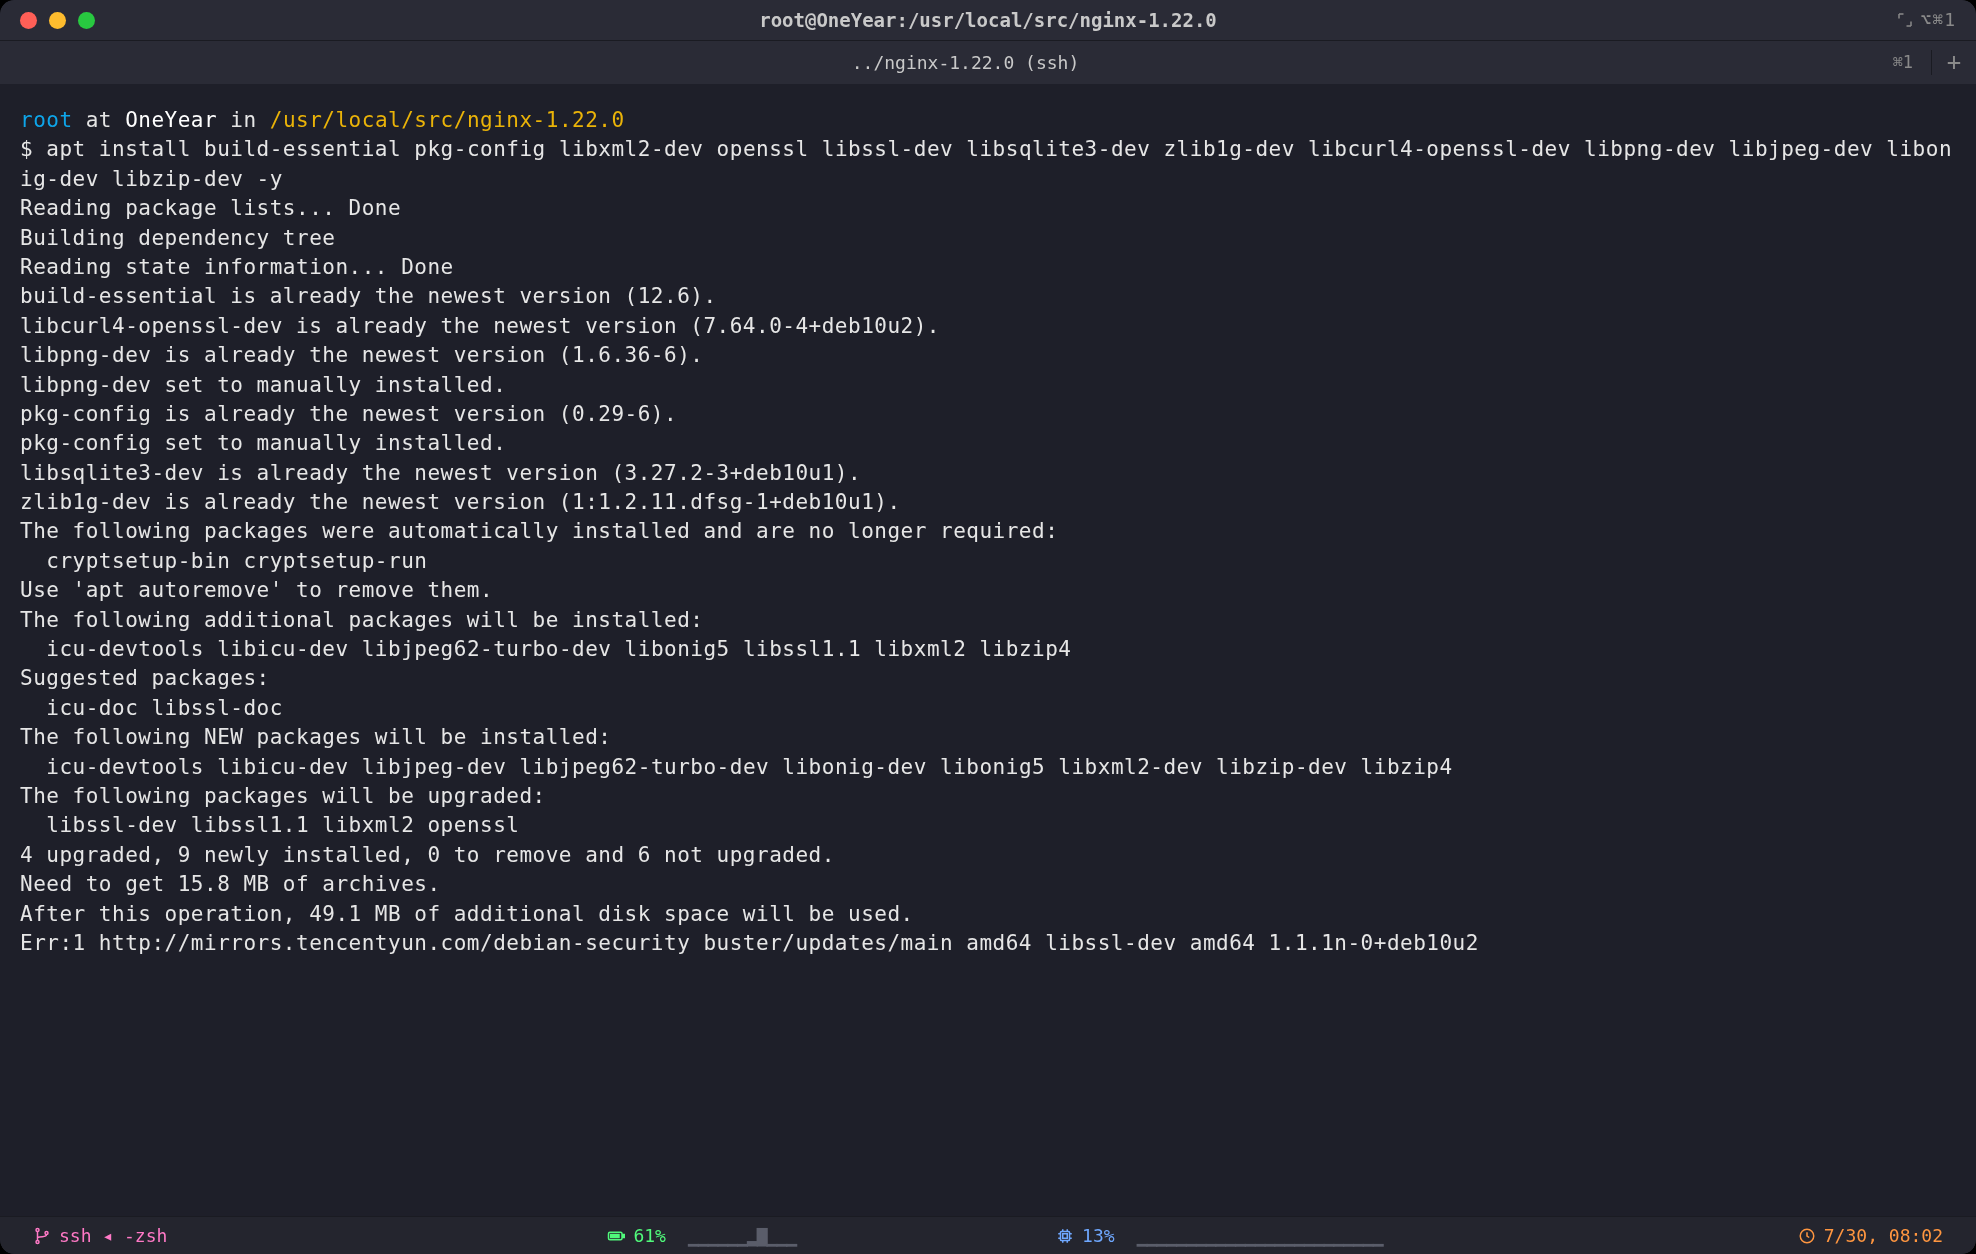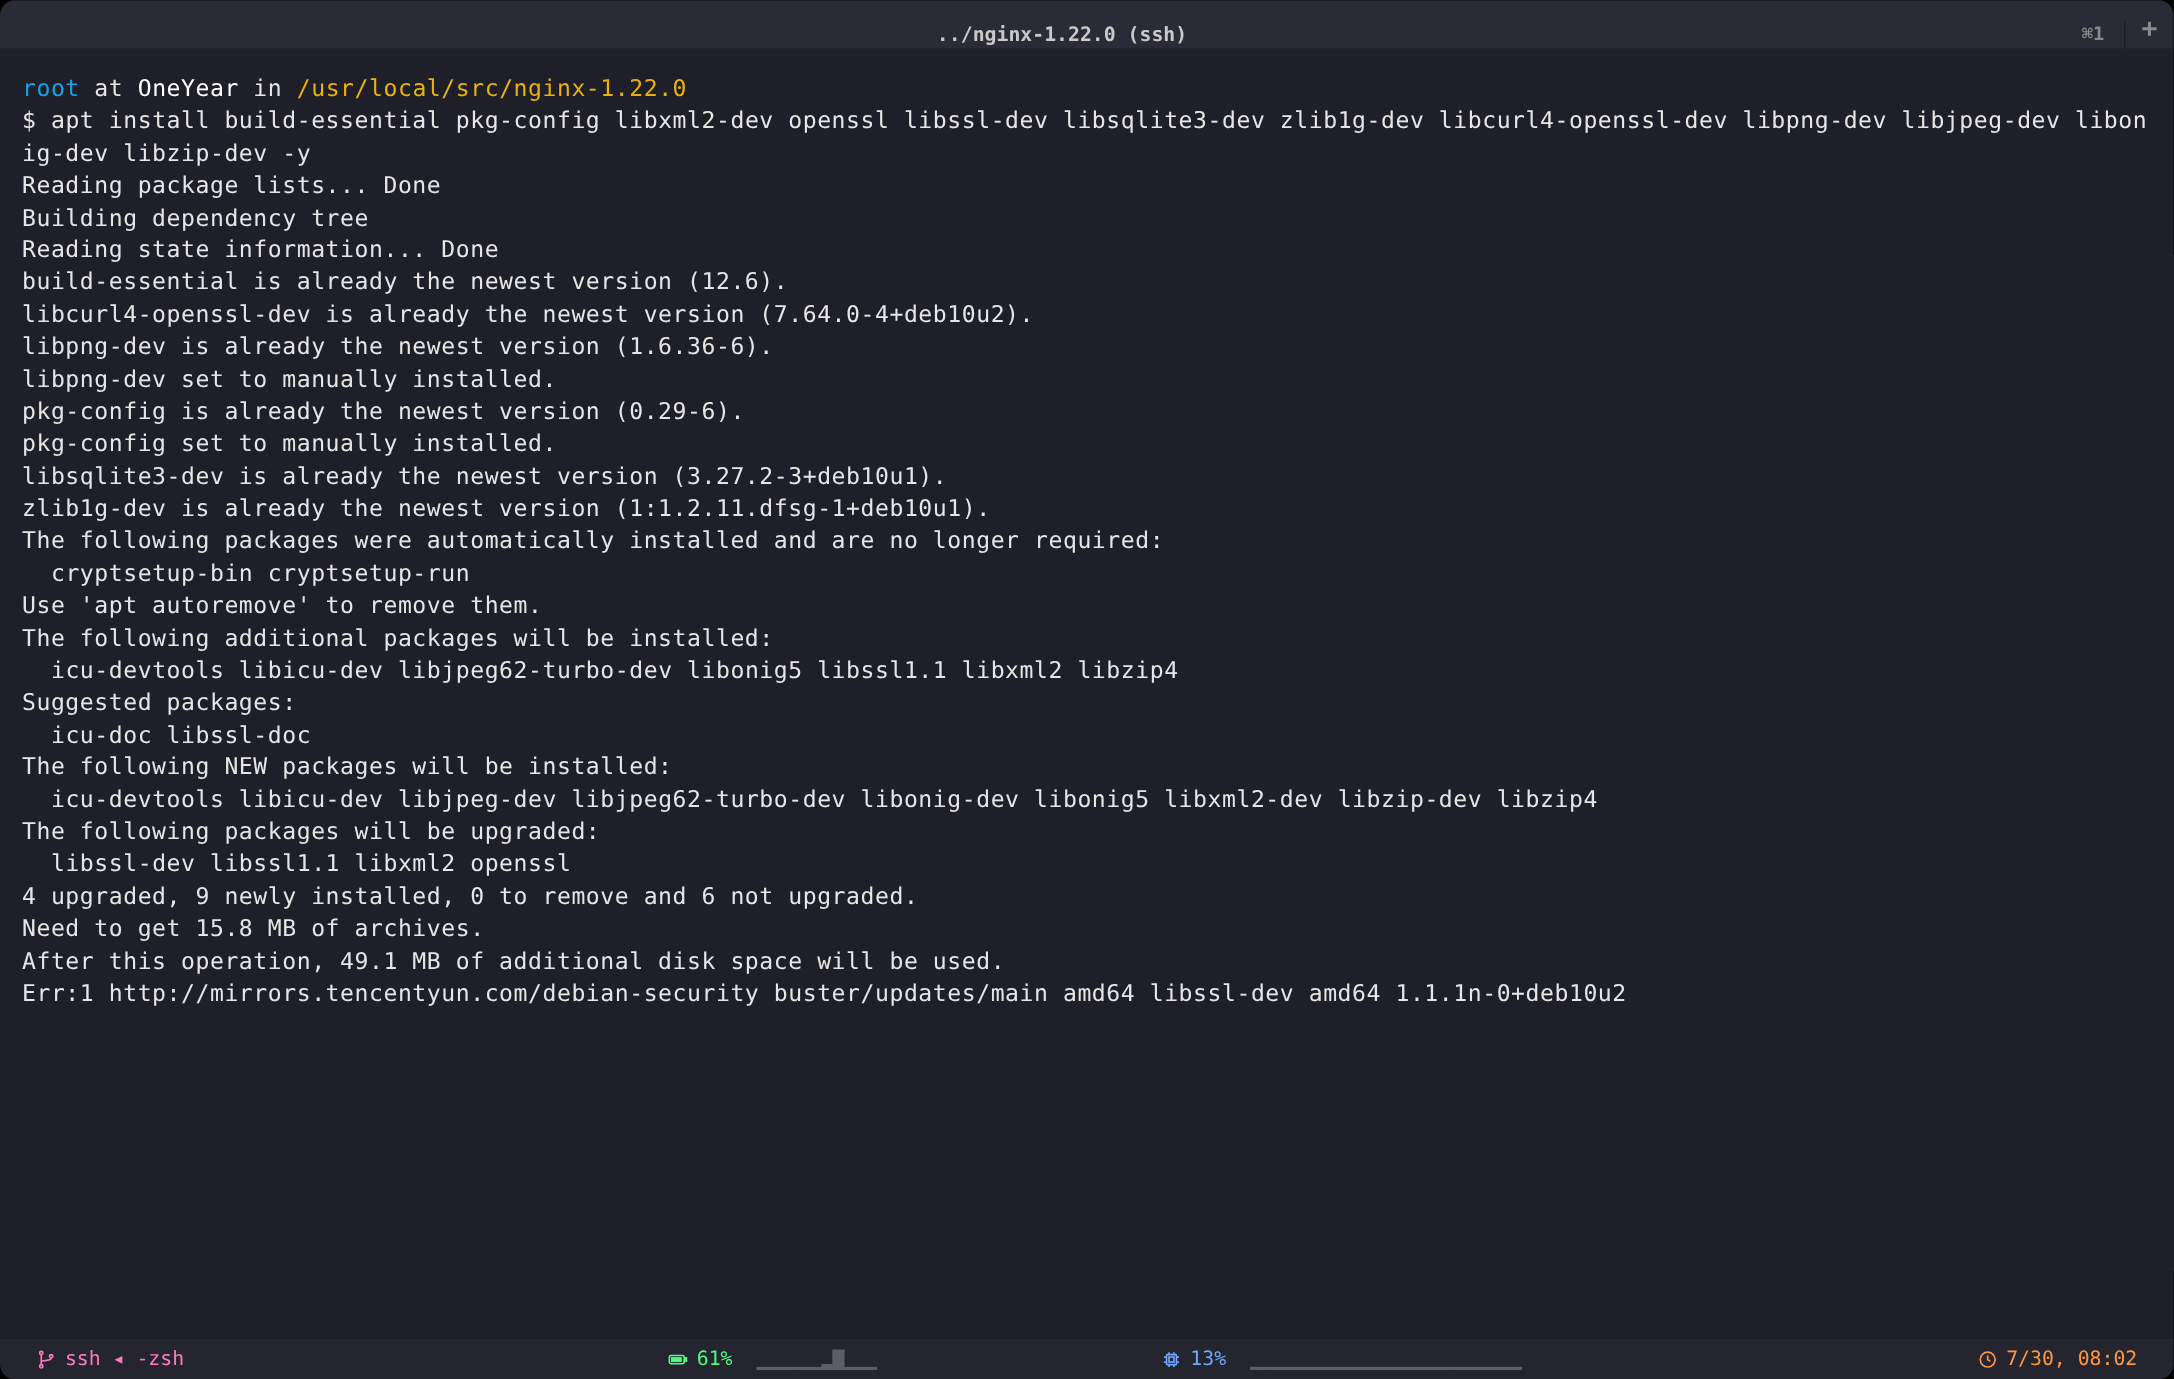--- a/index.html
+++ b/index.html
@@ -59,24 +59,23 @@
     gap: 6px;
     align-items: center;
   }
   .kbd-sym { letter-spacing: 1px; }
 
   
   .tabbar {
     height: 44px;
     background: #2a2b36;
     display: flex;
-    align-items: flex-end;
+    align-items: center;
     border-top: 1px solid #1a1b22;
     flex-shrink: 0;
-    font-weight: bold;
   }
   .tab {
     flex: 1;
     display: flex;
     align-items: center;
     justify-content: center;
     gap: 20px;
     color: #c9c9c9;
     border-right: 1px solid #1a1b22;
     position: relative;
@@ -145,20 +144,34 @@
   .spinner-svg {
     width: 18px; height: 18px;
     color: #aaaaaa;
   }
 </style>
 </head>
 <body>
 
 <div class="window">
 
+  <div class="titlebar">
+    <div class="traffic-lights">
+      <div class="light red"></div>
+      <div class="light yellow"></div>
+      <div class="light green"></div>
+    </div>
+    <div class="window-title">root@OneYear:/usr/local/src/nginx-1.22.0</div>
+    <div class="titlebar-right">
+      <svg class="icon" viewBox="0 0 24 24" fill="none" stroke="#8a8a8a" stroke-width="2">
+        <path d="M4 4h6M4 4v6M20 20h-6M20 20v-6"></path>
+      </svg>
+      <span class="kbd-sym">⌥⌘1</span>
+    </div>
+  </div>
 
   <div class="tabbar">
     <div class="tab">
       <span>../nginx-1.22.0 (ssh)</span>
       <span class="hotkey">⌘1</span>
     </div>
     <div class="tab-add">+</div>
   </div>
 
   <div class="term"><span><span class="c-purple">root</span><span class="c-white"> at </span><span class="c-orange">OneYear</span><span class="c-white"> in </span><span class="c-green">/usr/local/src/nginx-1.22.0</span></span>

